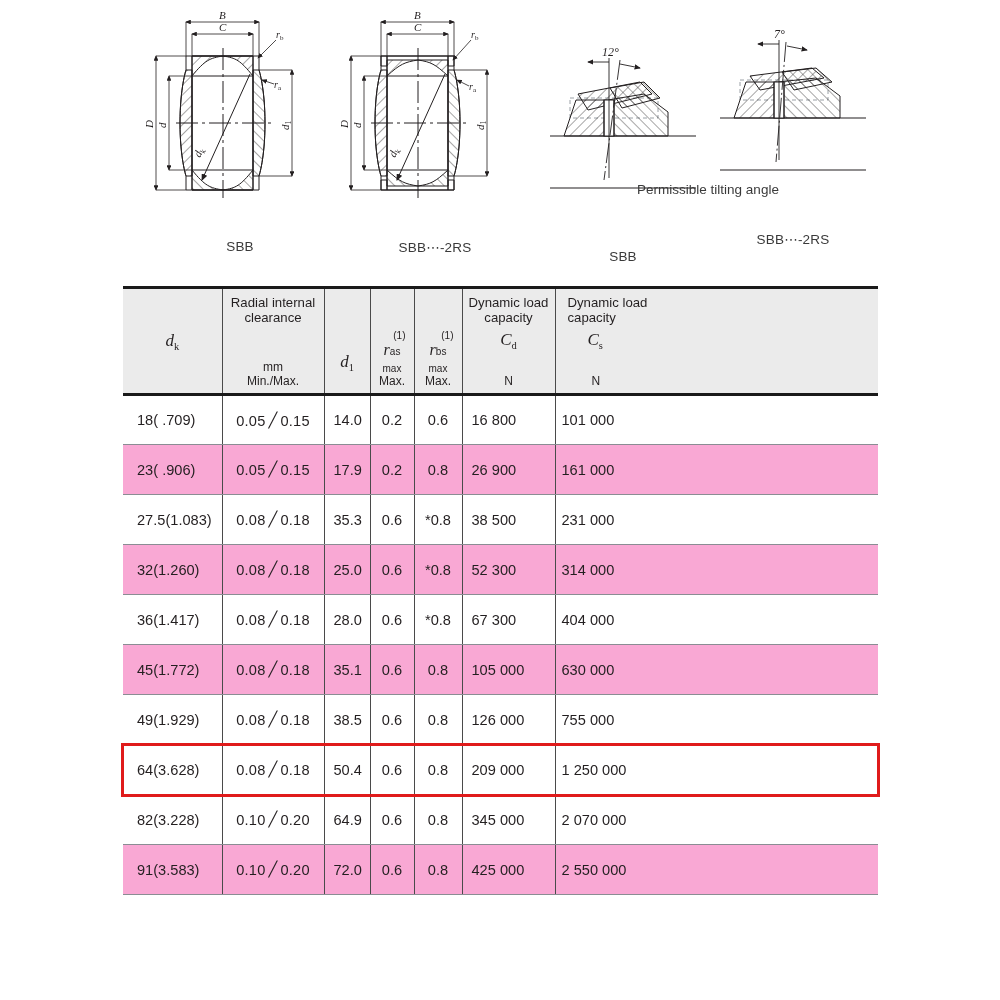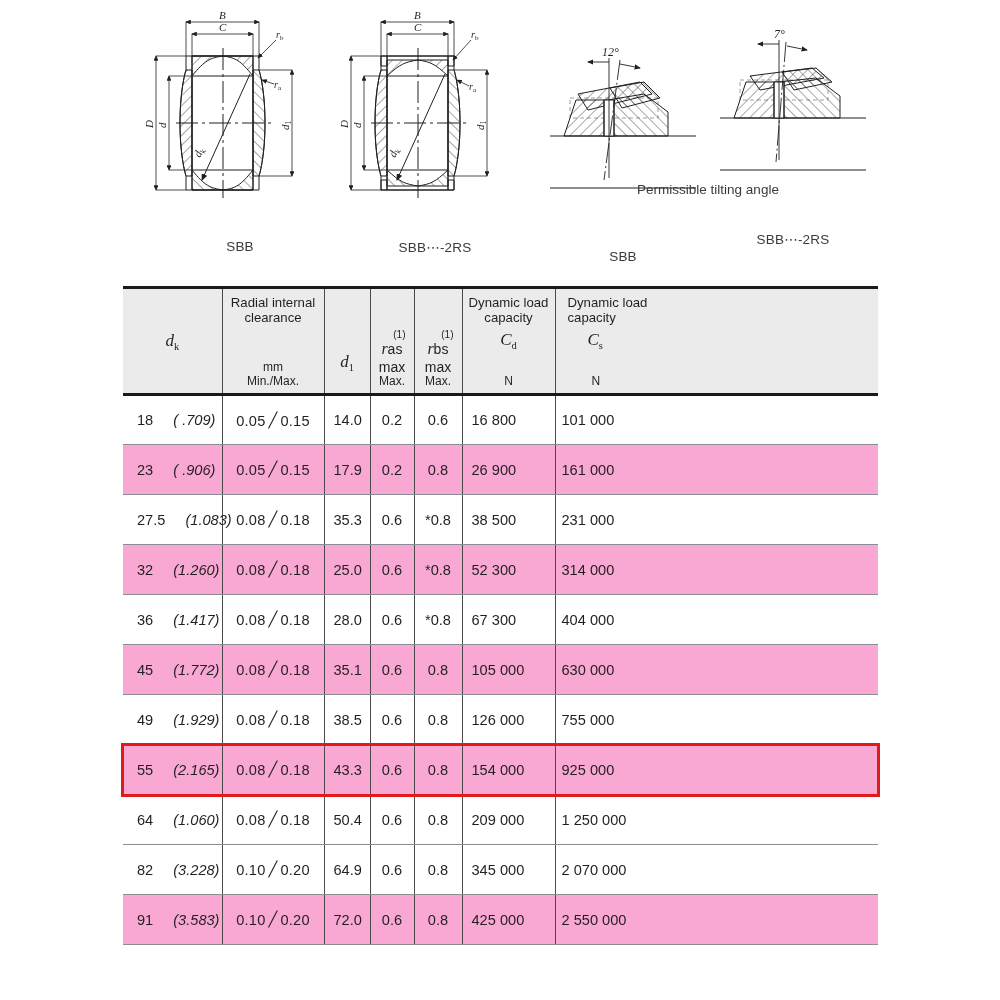--- a/index.html
+++ b/index.html
@@ -73,42 +73,42 @@
   }
   .hcell.stack{
     display:flex;flex-direction:column;align-items:center;
   }
   .h-spacer{flex:1 1 auto;}
 
   .r-sym{
     font-family:"Liberation Serif", serif;
     font-style:italic;font-size:16px;
   }
-  .r-sub{font-style:normal;font-size:14px;letter-spacing:.1px;}
+  .r-sub{font-style:normal;font-size:10px;letter-spacing:.1px;}
   .sup1{
     font-size:10px;vertical-align:super;font-style:normal;
     font-family:"Liberation Sans",sans-serif;
   }
 
   table.spec tbody td{
     height:50px;
     padding:0 9px;
     border-right:1px solid #4a4a4a;
     border-bottom:1px solid #8a8d93;
     text-align:center;
     white-space:nowrap;
     box-sizing:border-box;
   }
   table.spec tbody td:last-child{border-right:none;}
   table.spec tbody tr.alt td{ background:#f9a8d4; }
   table.spec tbody td.dk{ text-align:left; padding-left:14px;}
   table.spec tbody td.last{ text-align:left; padding-left:6px;}
   table.spec tbody td.cd{ text-align:left; }
   table.spec tbody td.clr{ letter-spacing:.2px; }
-  .dk-inch{ margin-left:20px;font-style:italic; }
+  .dk-inch{ margin-left:0; }
   .slash{ display:inline-block; padding:0 3px; transform:translateY(-1px); }
 
   
   #highlight-box{
     position:absolute;
     left:-2px;
     width:759px;
     height:54px;
     border:3px solid #e01b1b;
     box-sizing:border-box;
@@ -473,31 +473,22 @@
         </tr>
         <tr>
           <td class="dk"><span>49</span><span class="dk-inch">(1.929)</span></td>
           <td class="clr"><span>0.08</span><span class="slash">╱</span><span>0.18</span></td>
           <td>38.5</td>
           <td>0.6</td>
           <td>0.8</td>
           <td class="cd">126 000</td>
           <td class="last">755 000</td>
         </tr>
-        <tr class="alt">
-          <td class="dk"><span>55</span><span class="dk-inch">(2.165)</span></td>
-          <td class="clr"><span>0.08</span><span class="slash">╱</span><span>0.18</span></td>
-          <td>43.3</td>
-          <td>0.6</td>
-          <td>0.8</td>
-          <td class="cd">154 000</td>
-          <td class="last">925 000</td>
-        </tr>
         <tr>
-          <td class="dk"><span>64</span><span class="dk-inch">(1.060)</span></td>
+          <td class="dk"><span>64</span><span class="dk-inch">(3.628)</span></td>
           <td class="clr"><span>0.08</span><span class="slash">╱</span><span>0.18</span></td>
           <td>50.4</td>
           <td>0.6</td>
           <td>0.8</td>
           <td class="cd">209 000</td>
           <td class="last">1 250 000</td>
         </tr>
         <tr>
           <td class="dk"><span>82</span><span class="dk-inch">(3.228)</span></td>
           <td class="clr"><span>0.10</span><span class="slash">╱</span><span>0.20</span></td>

